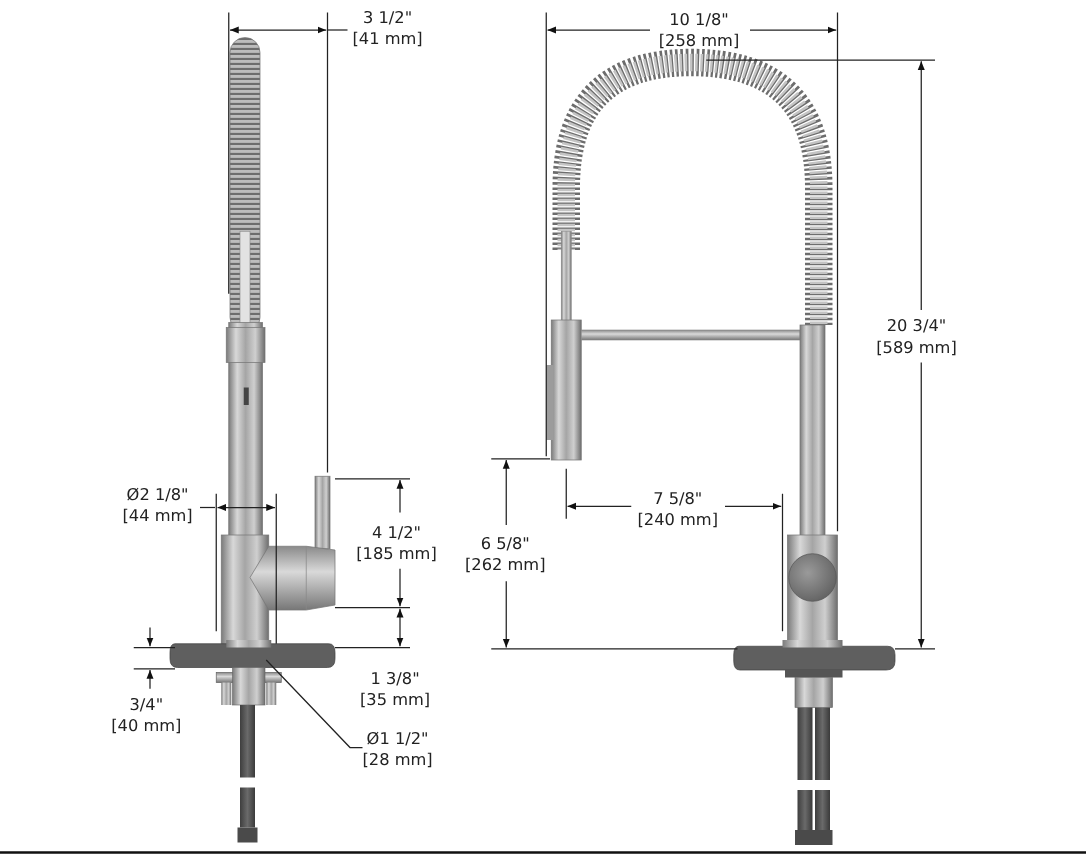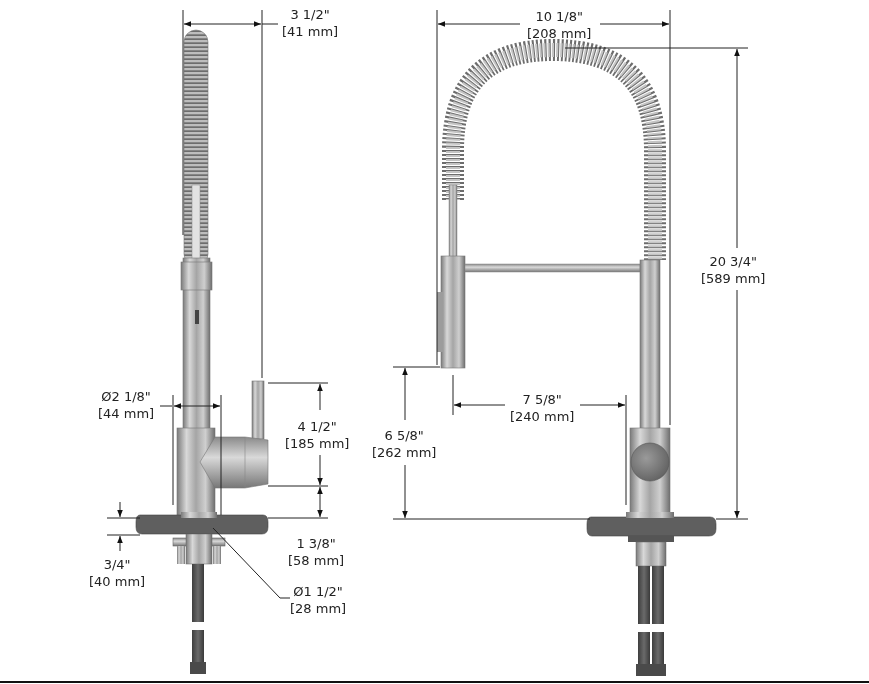--- a/index.html
+++ b/index.html
@@ -166,33 +166,33 @@
 <div class="lbl" style="left:98px; top:388px;">
   <div>Ø2 1/8"</div>
   <div>[44 mm]</div>
 </div>
 <div class="lbl" style="left:285px; top:418px;">
   <div>4 1/2"</div>
   <div>[185 mm]</div>
 </div>
 <div class="lbl" style="left:288px; top:535px;">
   <div>1 3/8"</div>
-  <div>[58 mm]</div>
+  <div>[35 mm]</div>
 </div>
 <div class="lbl" style="left:89px; top:556px;">
   <div>3/4"</div>
   <div>[40 mm]</div>
 </div>
 <div class="lbl" style="left:290px; top:583px;">
   <div>Ø1 1/2"</div>
   <div>[28 mm]</div>
 </div>
 <div class="lbl" style="left:527px; top:8px;">
   <div>10 1/8"</div>
-  <div>[208 mm]</div>
+  <div>[258 mm]</div>
 </div>
 <div class="lbl" style="left:701px; top:253px;">
   <div>20 3/4"</div>
   <div>[589 mm]</div>
 </div>
 <div class="lbl" style="left:510px; top:391px;">
   <div>7 5/8"</div>
   <div>[240 mm]</div>
 </div>
 <div class="lbl" style="left:372px; top:427px;">

